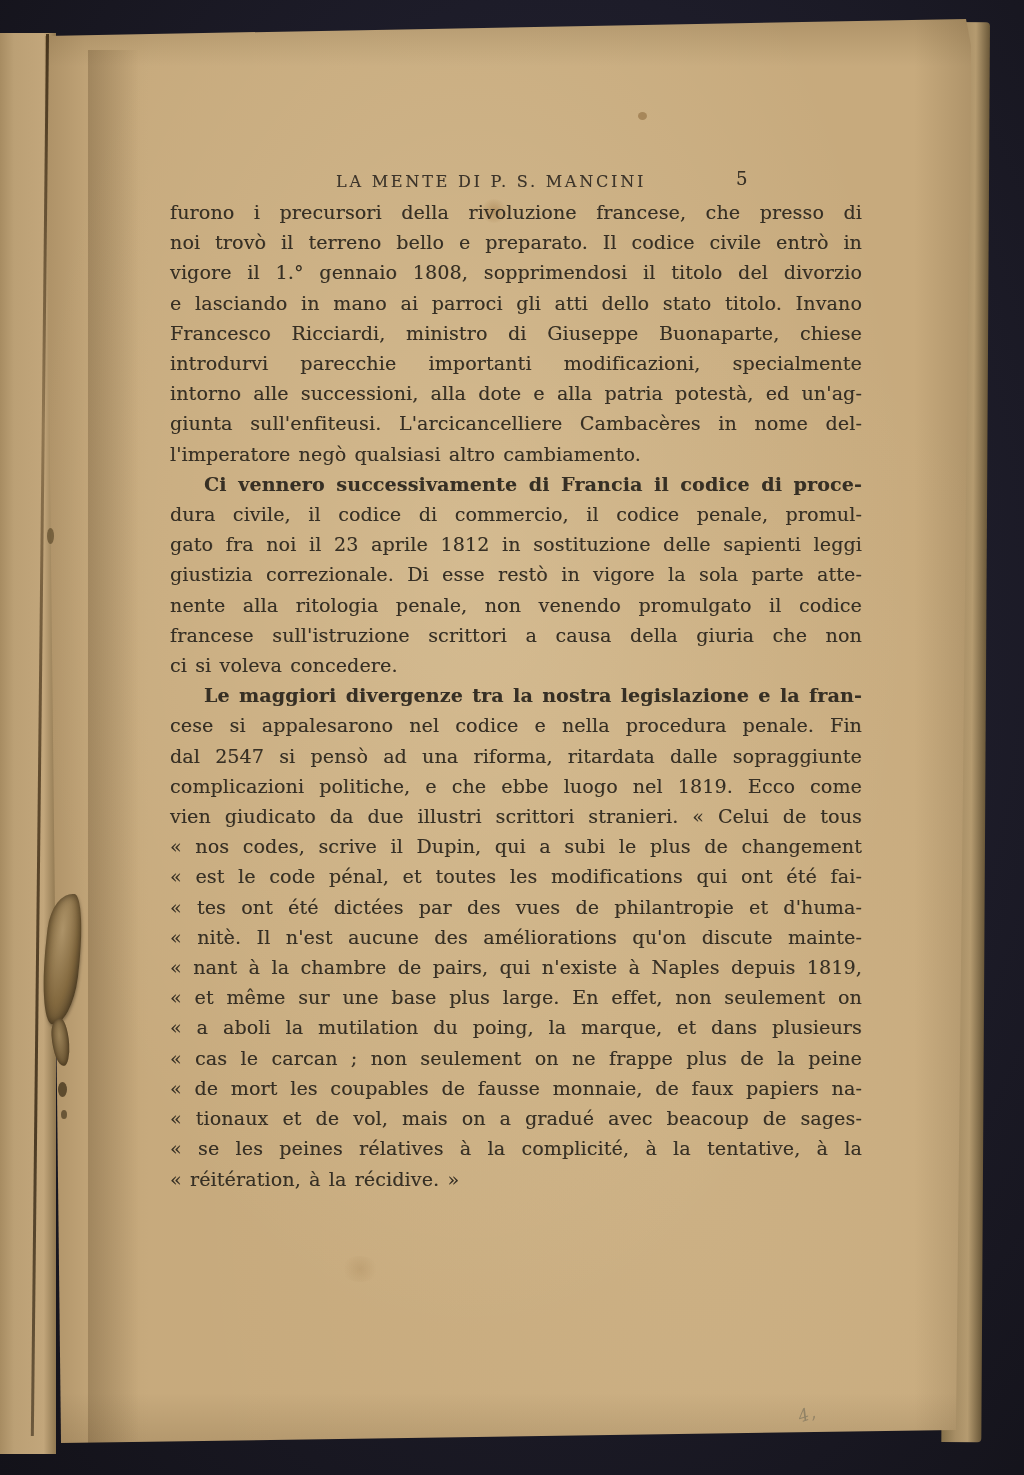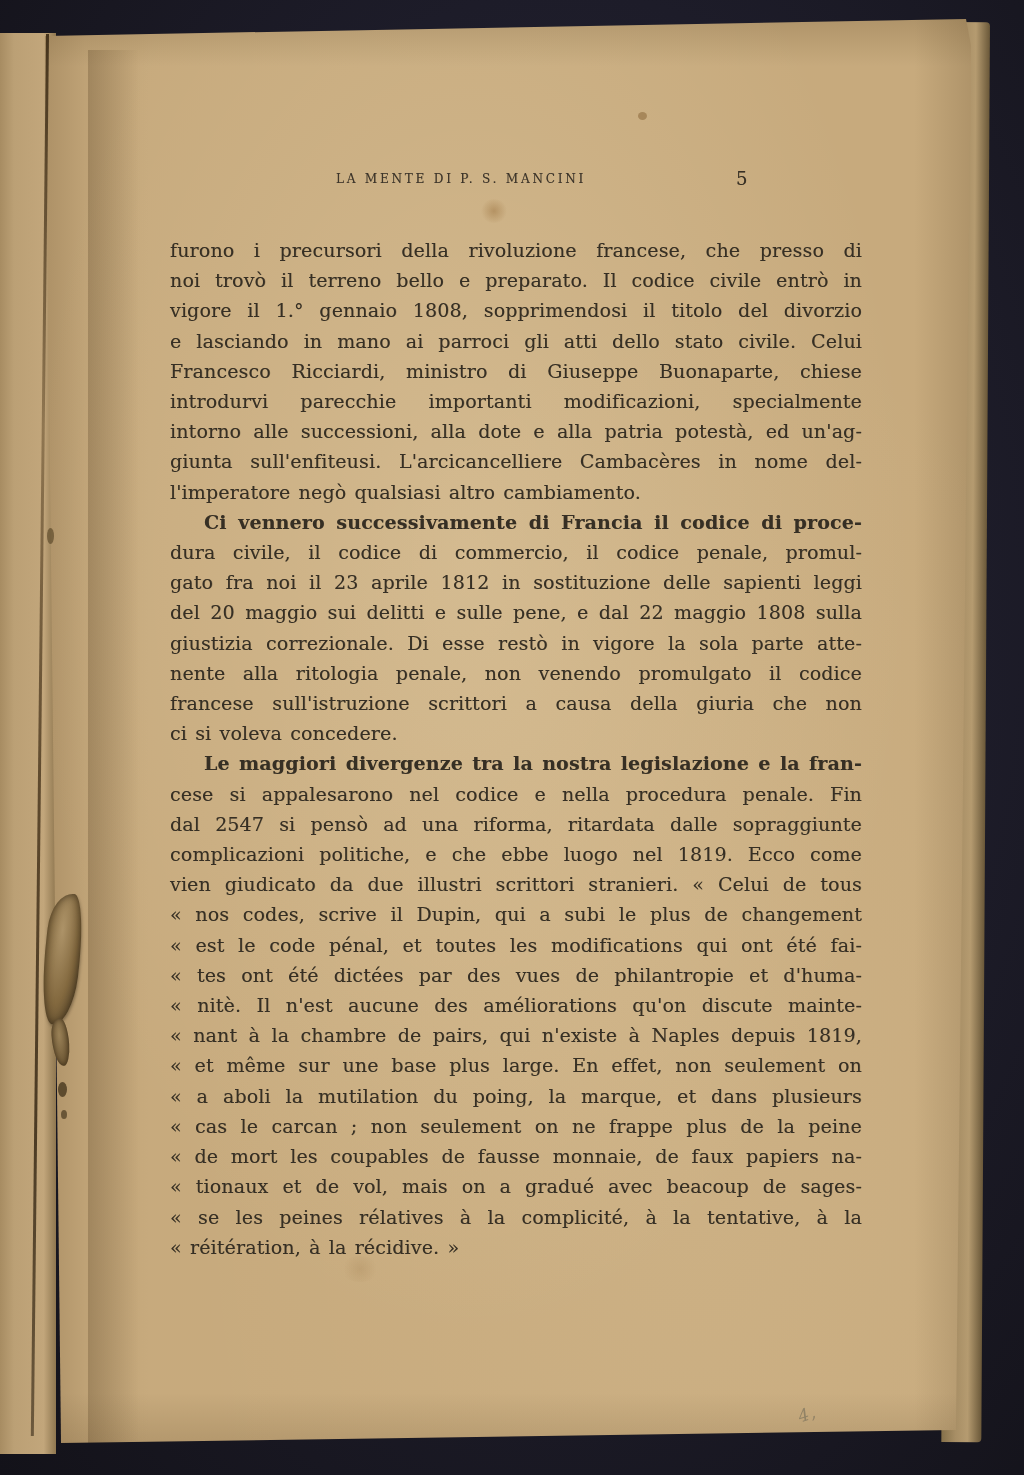--- a/index.html
+++ b/index.html
@@ -56,29 +56,29 @@
     background:#5e4b2c;opacity:0.7;}
   
   .stain1{position:absolute;left:440px;top:183px;width:28px;height:24px;border-radius:50%;
     background:radial-gradient(circle, rgba(150,108,56,0.45) 0%, rgba(150,108,56,0) 70%);}
   .stain2{position:absolute;left:598px;top:96px;width:9px;height:8px;border-radius:50%;
     background:rgba(132,96,50,0.5);}
   .stain3{position:absolute;left:300px;top:1240px;width:40px;height:26px;border-radius:50%;
     background:radial-gradient(circle, rgba(140,104,58,0.18) 0%, rgba(140,104,58,0) 70%);}
   
   .header-row{position:absolute;left:130px;top:152px;width:692px;height:30px;}
-  .running-title{position:absolute;left:166px;top:4px;font-size:12px;letter-spacing:2.8px;
+  .running-title{position:absolute;left:166px;top:4px;font-size:16px;letter-spacing:2.8px;
     color:var(--ink-head,#3c342a);white-space:nowrap;
     text-shadow:0.3px 0.3px 0 rgba(46,38,26,0.35);}
   .page-number{position:absolute;left:566px;top:0;font-size:18px;color:var(--ink,#362f24);
     text-shadow:0.3px 0.3px 0 rgba(46,38,26,0.35);}
   
   .page-body{position:absolute;left:130px;top:181px;width:692px;color:var(--ink,#362f24);
     font-size:19px;line-height:30.2px;word-spacing:2px;letter-spacing:0.15px;
-    text-shadow:0.35px 0.35px 0 rgba(44,36,25,0.35);margin-top:38px;}
+    text-shadow:0.35px 0.35px 0 rgba(44,36,25,0.35);}
   .line{text-align:justify;text-align-last:justify;white-space:normal;}
   .line.indent{text-indent:34px;font-weight:bold;}
   .line.para-end{text-align-last:left;}
   
   .pencil-mark{position:absolute;left:758px;top:1388px;font-size:17px;font-style:italic;
     color:rgba(104,100,84,0.55);transform:rotate(-18deg);letter-spacing:1px;}
 </style>
 </head>
 <body style="--bg: #1b1a26; --paper: #c7aa7d; --ink: #362f24; --ink-head: #3c342a;">
 
@@ -96,30 +96,29 @@
     </div>
 
     <div class="stain1"></div>
     <div class="stain2"></div>
     <div class="stain3"></div>
 
     <div class="page-body">
         <div class="line">furono i precursori della rivoluzione francese, che presso di</div>
         <div class="line">noi trovò il terreno bello e preparato. Il codice civile entrò in</div>
         <div class="line">vigore il 1.° gennaio 1808, sopprimendosi il titolo del divorzio</div>
-        <div class="line">e lasciando in mano ai parroci gli atti dello stato civile. Celui</div>
+        <div class="line">e lasciando in mano ai parroci gli atti dello stato titolo. Invano</div>
         <div class="line">Francesco Ricciardi, ministro di Giuseppe Buonaparte, chiese</div>
         <div class="line">introdurvi parecchie importanti modificazioni, specialmente</div>
         <div class="line">intorno alle successioni, alla dote e alla patria potestà, ed un'ag-</div>
         <div class="line">giunta sull'enfiteusi. L'arcicancelliere Cambacères in nome del-</div>
         <div class="line para-end">l'imperatore negò qualsiasi altro cambiamento.</div>
         <div class="line indent">Ci vennero successivamente di Francia il codice di proce-</div>
         <div class="line">dura civile, il codice di commercio, il codice penale, promul-</div>
         <div class="line">gato fra noi il 23 aprile 1812 in sostituzione delle sapienti leggi</div>
-        <div class="line">del 20 maggio sui delitti e sulle pene, e dal 22 maggio 1808 sulla</div>
         <div class="line">giustizia correzionale. Di esse restò in vigore la sola parte atte-</div>
         <div class="line">nente alla ritologia penale, non venendo promulgato il codice</div>
         <div class="line">francese sull'istruzione scrittori a causa della giuria che non</div>
         <div class="line para-end">ci si voleva concedere.</div>
         <div class="line indent">Le maggiori divergenze tra la nostra legislazione e la fran-</div>
         <div class="line">cese si appalesarono nel codice e nella procedura penale. Fin</div>
         <div class="line">dal 2547 si pensò ad una riforma, ritardata dalle sopraggiunte</div>
         <div class="line">complicazioni politiche, e che ebbe luogo nel 1819. Ecco come</div>
         <div class="line">vien giudicato da due illustri scrittori stranieri. « Celui de tous</div>
         <div class="line">« nos codes, scrive il Dupin, qui a subi le plus de changement</div>

